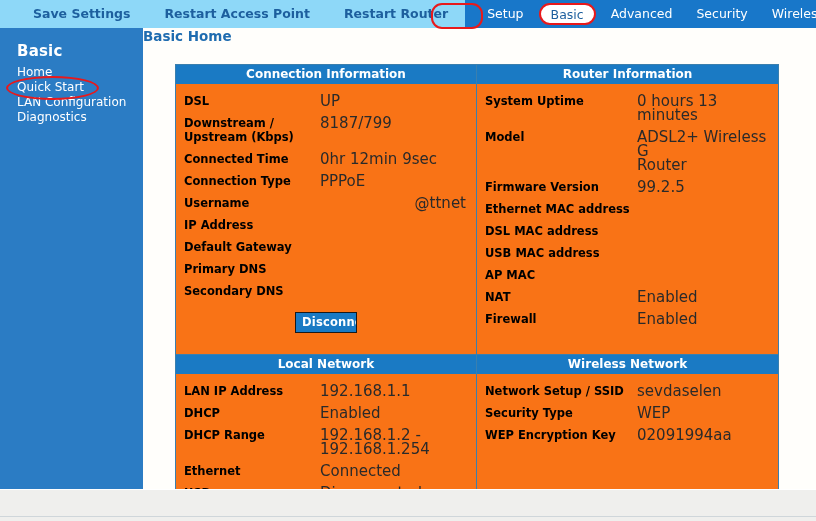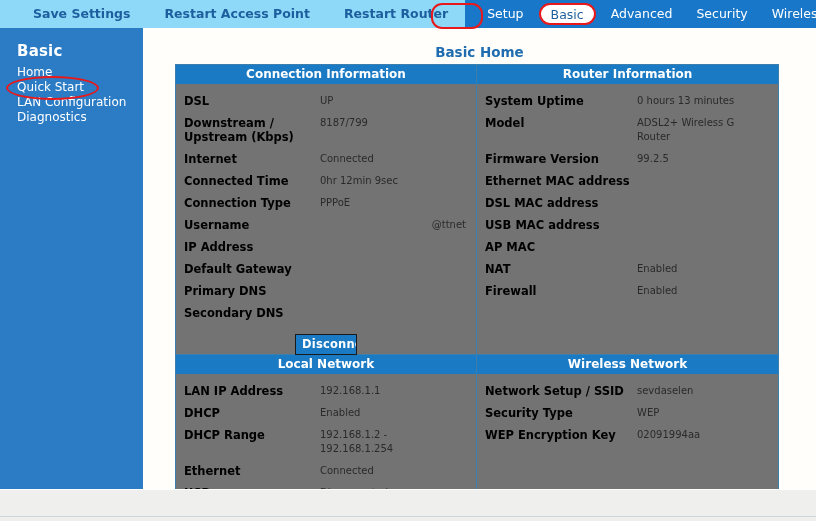--- a/index.html
+++ b/index.html
@@ -145,26 +145,25 @@
   .content {
     position: absolute;
     left: 143px; top: 28px;
     width: 673px;
     height: 461px;
     background: #fffefb;
     z-index: 1;
     overflow: hidden;
   }
   .page-title {
-    text-align: center;
+    text-align: left;
     color: #1f6cb0;
     font-weight: bold;
     font-size: 13.5px;
     font-family: "DejaVu Sans", sans-serif;
-    padding-top: 16px;
     position: relative;
     z-index: 2;
   }
 
   .panel-grid {
     position: absolute;
     left: 32px;
     top: 36px;
     width: 604px;
     border: 1px solid #3a7fae;
@@ -174,21 +173,21 @@
   }
   .panel-row {
     display: flex;
     width: 100%;
     box-sizing: border-box;
   }
   .panel-row.top-row { border-bottom: 1px solid #3a7fae; }
   .panel-col {
     width: 50%;
     box-sizing: border-box;
-    background: #737373;
+    background: #f97316;
     display: flex;
     flex-direction: column;
   }
   .panel-col.left-col { border-right: 1px solid #3a7fae; }
 
   .panel-head {
     background: #1a7ac4;
     color: #ffffff;
     font-weight: bold;
     font-size: 12px;
@@ -216,21 +215,21 @@
   }
   td.k {
     font-weight: bold;
     font-size: 11.5px;
     color: #000000;
     white-space: pre-line;
     padding-right: 6px;
     line-height: 14px;
   }
   td.v {
-    font-size: 10px;
+    font-size: 15px;
     color: #2a2a2a;
     white-space: pre-line;
     line-height: 14px;
   }
   td.k.w-conn { width: 136px; }
   td.k.w-router { width: 152px; }
   td.k.w-lan { width: 136px; }
   td.k.w-wifi { width: 152px; }
   td.v.right-align { text-align: right; padding-right: 2px; }
 
@@ -333,24 +332,20 @@
                   <tr>
                     <td class="k w-conn">DSL</td>
                     <td class="v">UP</td>
                   </tr>
                   <tr>
                     <td class="k w-conn">Downstream /
 Upstream (Kbps)</td>
                     <td class="v">8187/799</td>
                   </tr>
                   <tr>
-                    <td class="k w-conn">Internet</td>
-                    <td class="v">Connected</td>
-                  </tr>
-                  <tr>
                     <td class="k w-conn">Connected Time</td>
                     <td class="v">0hr 12min 9sec</td>
                   </tr>
                   <tr>
                     <td class="k w-conn">Connection Type</td>
                     <td class="v">PPPoE</td>
                   </tr>
                   <tr>
                     <td class="k w-conn">Username</td>
                     <td class="v right-align">@ttnet</td>

